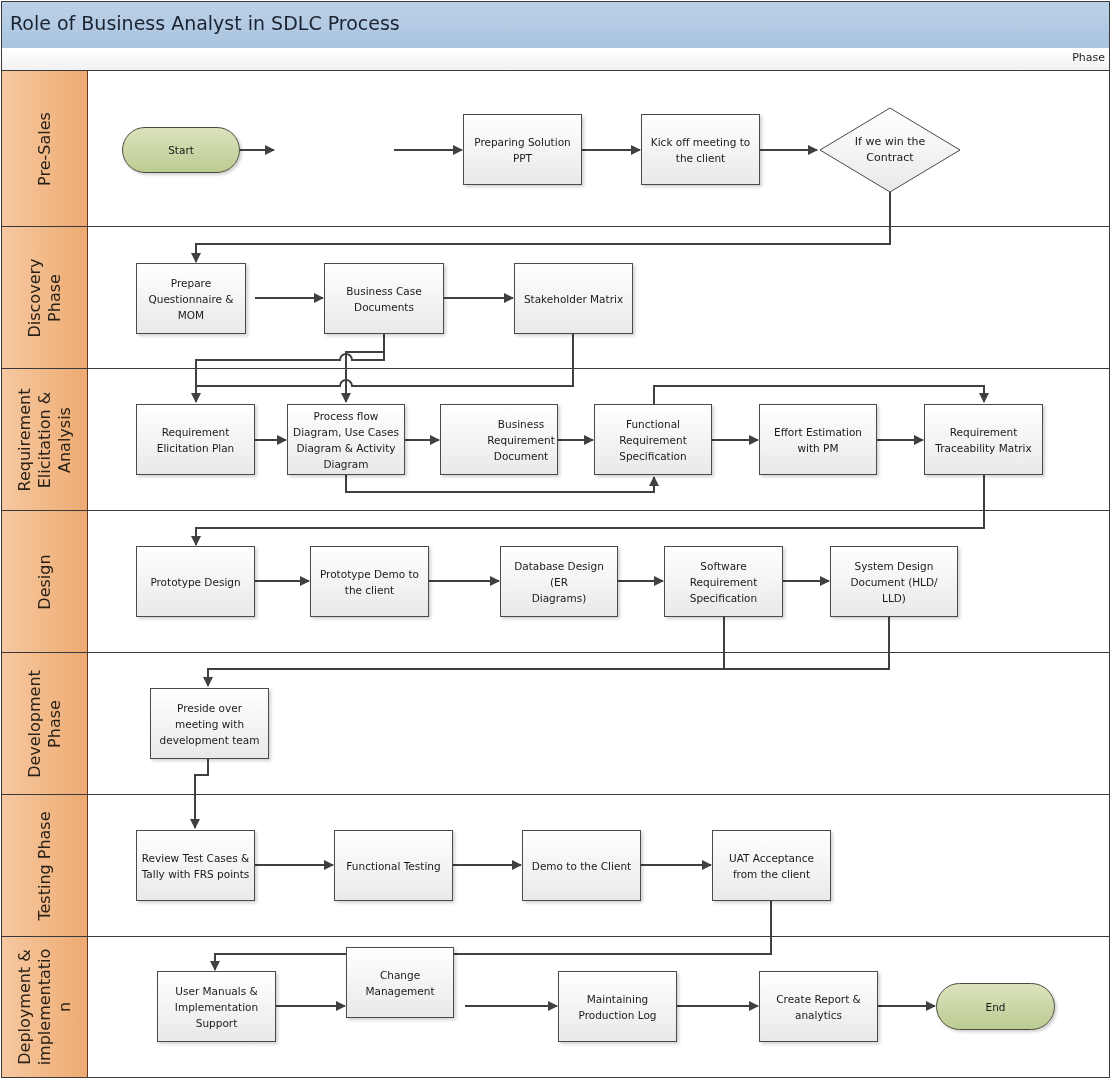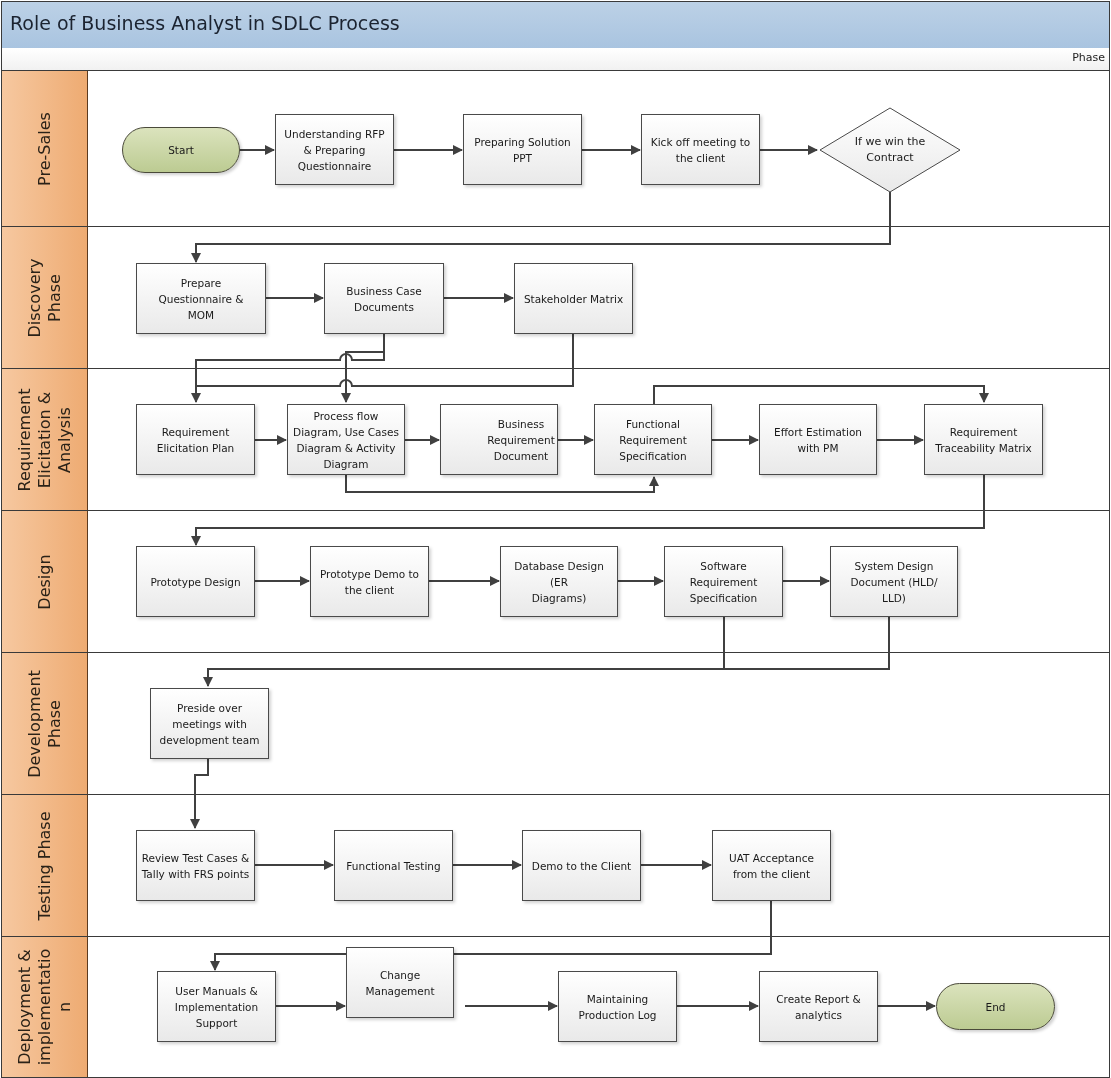--- a/index.html
+++ b/index.html
@@ -130,31 +130,28 @@
     </g>
     <defs>
       <linearGradient id="boxgrad" x1="0" y1="0" x2="0" y2="1">
         <stop offset="0" stop-color="#ffffff"></stop>
           <stop offset="1" stop-color="#e9e9e9"></stop>
       </linearGradient>
     </defs>
   </svg>
 
   <div class="box terminal" style="left:122px;top:127px;width:118px;height:46px;">Start</div>
-  <div class="box" style="left:275px;top:114px;width:119px;height:71px;">Understanding RFP
-&amp; Preparing
-Questionnaire</div>
   <div class="box" style="left:463px;top:114px;width:119px;height:71px;">Preparing Solution
 PPT</div>
   <div class="box" style="left:641px;top:114px;width:119px;height:71px;">Kick off meeting to
 the client</div>
   <div class="diamond-text" style="left:840px;top:125px;width:100px;height:50px;">If we win the
 Contract</div>
 
-  <div class="box" style="left:136px;top:263px;width:130px;height:71px;">Prepare
+  <div class="box" style="left:136px;top:263px;width:110px;height:71px;">Prepare
 Questionnaire &amp;
 MOM</div>
   <div class="box" style="left:324px;top:263px;width:120px;height:71px;">Business Case
 Documents</div>
   <div class="box" style="left:514px;top:263px;width:119px;height:71px;">Stakeholder Matrix</div>
 
   <div class="box" style="left:136px;top:404px;width:119px;height:71px;">Requirement
 Elicitation Plan</div>
   <div class="box" style="left:287px;top:404px;width:118px;height:71px;">Process flow
 Diagram, Use Cases
@@ -177,21 +174,21 @@
   <div class="box" style="left:500px;top:546px;width:118px;height:71px;">Database Design (ER
 Diagrams)</div>
   <div class="box" style="left:664px;top:546px;width:119px;height:71px;">Software
 Requirement
 Specification</div>
   <div class="box" style="left:830px;top:546px;width:128px;height:71px;">System Design
 Document (HLD/
 LLD)</div>
 
   <div class="box" style="left:150px;top:688px;width:119px;height:71px;">Preside over
-meetings with
+meeting with
 development team</div>
 
   <div class="box" style="left:136px;top:830px;width:119px;height:71px;">Review Test Cases &amp;
 Tally with FRS points</div>
   <div class="box" style="left:334px;top:830px;width:119px;height:71px;">Functional Testing</div>
   <div class="box" style="left:522px;top:830px;width:119px;height:71px;">Demo to the Client</div>
   <div class="box" style="left:712px;top:830px;width:119px;height:71px;">UAT Acceptance
 from the client</div>
 
   <div class="box" style="left:157px;top:971px;width:119px;height:71px;">User Manuals &amp;

